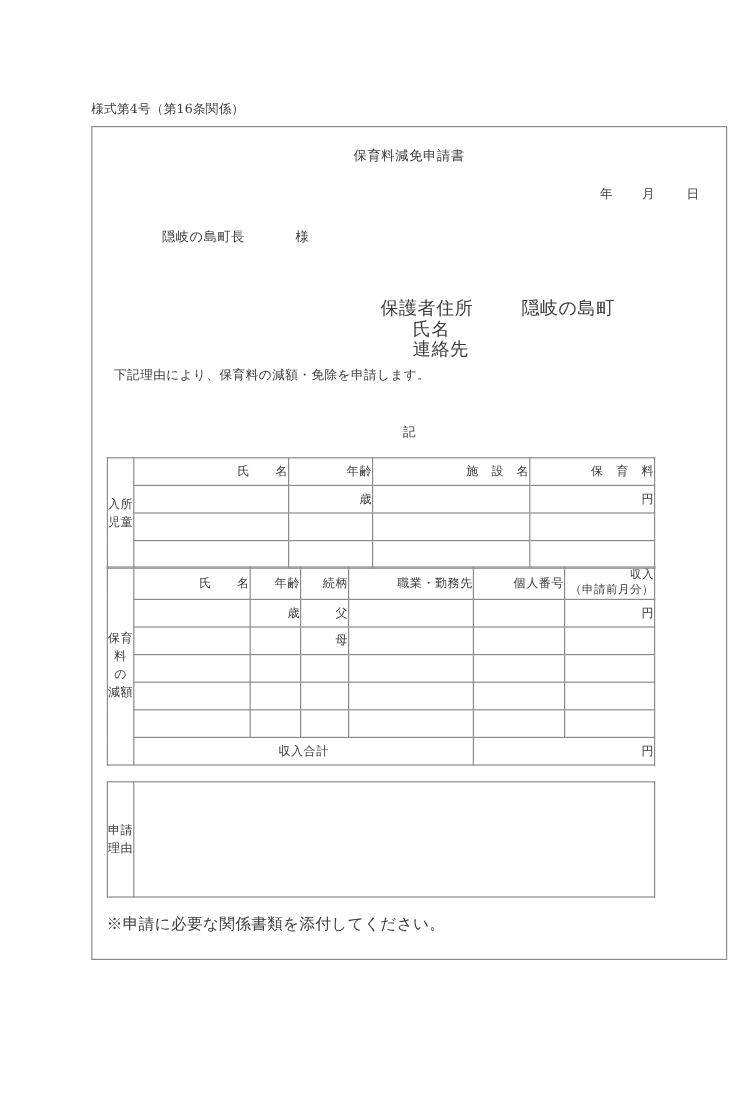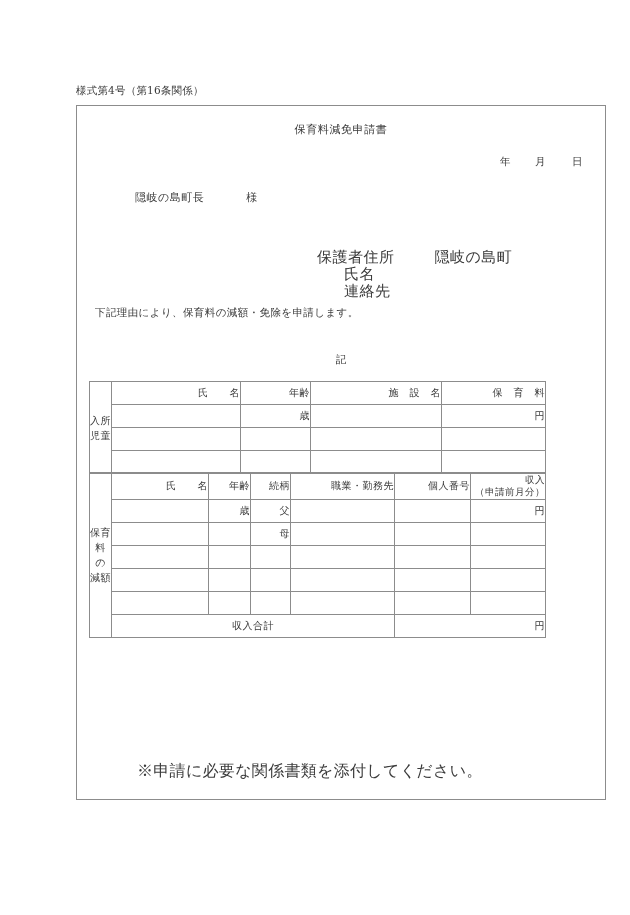--- a/index.html
+++ b/index.html
@@ -171,23 +171,22 @@
   #table-children { top: 275px; left: 12px; width: 456px; }
   
   #table-family { top: 366px; left: 12px; width: 456px; }
   
   #table-reason { top: 545px; left: 12px; width: 456px; }
 
   .footnote {
     position: absolute;
     top: 655px;
     left: 12px;
-    font-size: 16px;
+    font-size: 13px;
     letter-spacing: 0.3px;
-    margin-left: 48px;
   }
 </style>
 </head>
 <body>
 
 <div class="form-number">様式第4号（第16条関係）</div>
 
 <div class="page-frame">
   <div class="inner">
 
@@ -321,17 +320,31 @@
           <td class="cell"></td>
           <td class="cell"></td>
         </tr>
         <tr>
           <td class="total-label" colspan="4">収入合計</td>
           <td class="cell unit" colspan="2">円</td>
         </tr>
       </tbody>
     </table>
 
+    <table id="table-reason" class="form-table">
+      <colgroup>
+        <col style="width:22px">
+        <col style="width:434px">
+      </colgroup>
+      <tbody>
+        <tr>
+          <td class="side-label">
+            <span class="vtxt">申請理由</span>
+          </td>
+          <td class="reason-box"></td>
+        </tr>
+      </tbody>
+    </table>
 
     <div class="footnote">※申請に必要な関係書類を添付してください。</div>
 
   </div>
 </div>
 
 </body></html>

